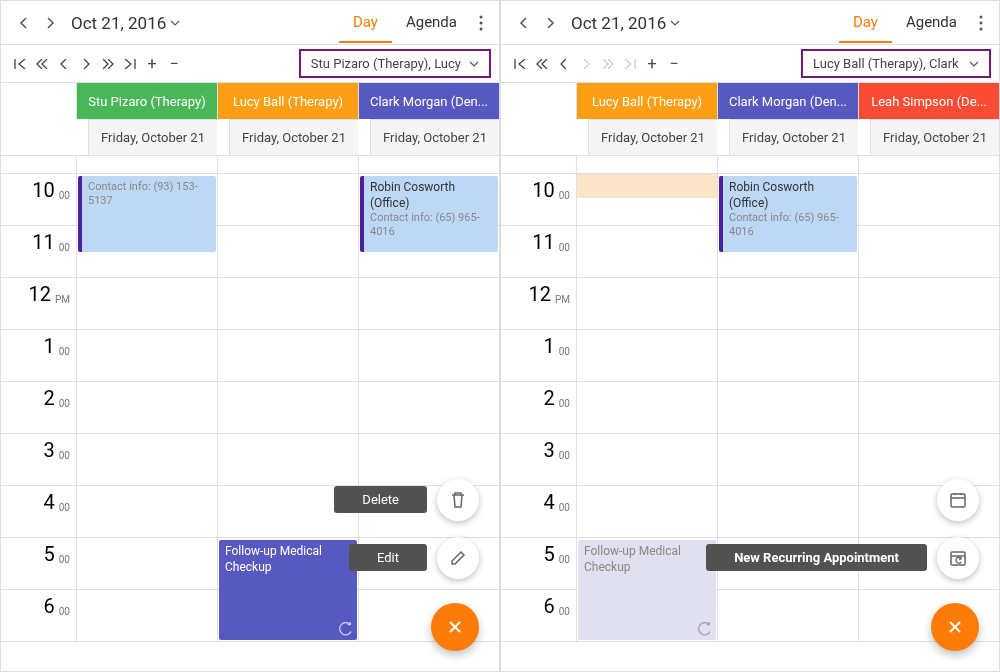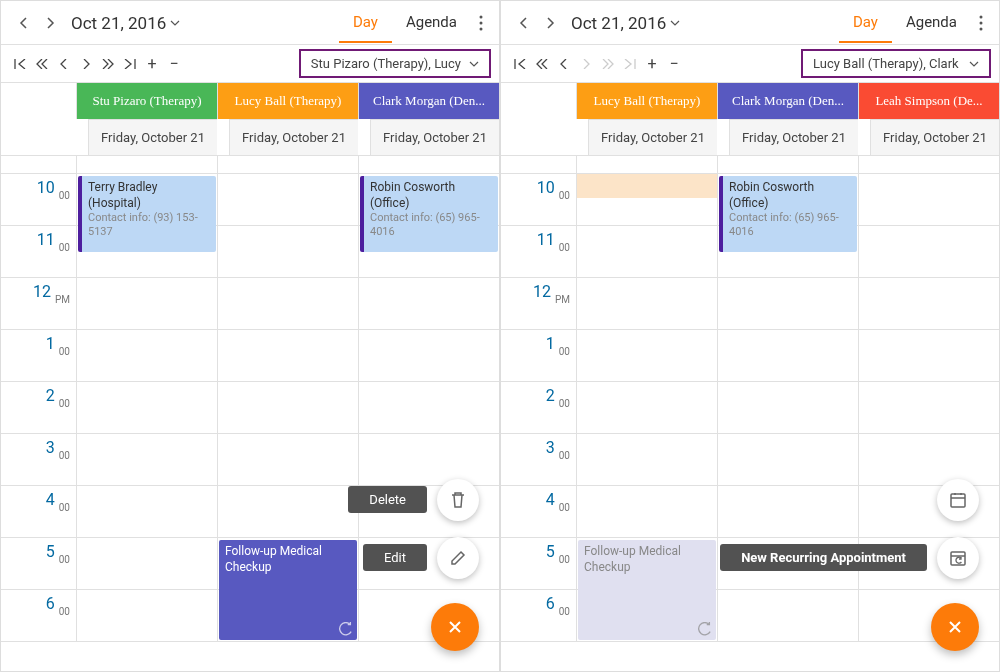--- a/index.html
+++ b/index.html
@@ -12,41 +12,41 @@
 .view-tab { padding: 10px 14px; font-size: 15px; color: #333; cursor: pointer; border-bottom: 2px solid transparent; }
 .view-tab.active { color: #fd7b09; border-bottom-color: #fd7b09; }
 .menu-dots { padding: 0 8px; color: #555; cursor: pointer; }
 .toolbar { display: flex; align-items: center; height: 38px; border-bottom: 1px solid #e0e0e0; padding: 0 8px; }
 .tb-btn { width: 22px; height: 22px; display: flex; align-items: center; justify-content: center; color: #444; cursor: pointer; font-size: 12px; }
 .tb-btn.disabled { color: #ccc; cursor: default; }
 .resource-select { margin-left: auto; border: 2px solid #701a75; padding: 5px 10px; font-size: 13px; color: #444; display: flex; align-items: center; gap: 8px; cursor: pointer; min-width: 190px; justify-content: space-between; }
 .grid-head { display: flex; border-bottom: 1px solid #e0e0e0; }
 .time-gutter { width: 75px; flex-shrink: 0; }
 .res-col { flex: 1; min-width: 0; }
-.res-name { height: 36px; display: flex; align-items: center; justify-content: center; color: #fff; font-size: 13px; padding: 0 6px; white-space: nowrap; overflow: hidden; text-overflow: ellipsis; border-left: 1px solid #e0e0e0; font-family: Liberation Serif, serif; }
+.res-name { height: 36px; display: flex; align-items: center; justify-content: center; color: #fff; font-size: 13px; padding: 0 6px; white-space: nowrap; overflow: hidden; text-overflow: ellipsis; border-left: 1px solid #e0e0e0; }
 .green { background: #49b757; }
 .orange { background: #fd9e14; }
 .purple { background: #5859c0; }
 .red { background: #fa4b33; }
 .date-row { height: 36px; display: flex; align-items: center; justify-content: center; font-size: 13px; color: #444; border-left: 1px solid #e0e0e0; border-top: 1px solid #e0e0e0; background: #f5f5f5; margin-left: 12px; }
 .grid-body { flex: 1; overflow: hidden; position: relative; }
 .time-rows { position: absolute; top: 0; left: 0; right: 0; }
 .time-row { display: flex; height: 52px; border-bottom: 1px solid #e0e0e0; }
 .time-row .time-gutter { display: flex; align-items: flex-start; justify-content: flex-end; padding: 4px 6px 0 0; gap: 4px; }
-.hour { font-size: 16px; color: #0369a1; }
+.hour { font-size: 20px; color: #000000; }
 .minute { font-size: 10px; color: #777; margin-top: 12px; }
 .cell { flex: 1; border-left: 1px solid #e0e0e0; position: relative; }
 .appt { position: absolute; left: 1px; right: 1px; border-radius: 2px; padding: 4px 6px; overflow: hidden; font-size: 12px; line-height: 1.3; }
 .appt-blue { background: #bdd8f5; border-left: 4px solid #4d1e9e; color: #333; }
 .appt-blue .sub { color: #888; font-size: 11px; }
 .appt-solid-purple { background: #5859c0; color: #fff; }
 .appt-faded { background: #e0e0f0; color: #888; }
 .fab { position: absolute; right: 20px; bottom: 20px; width: 48px; height: 48px; border-radius: 50%; background: #fd7b09; color: #fff; display: flex; align-items: center; justify-content: center; box-shadow: 0 4px 8px rgba(0,0,0,0.25); cursor: pointer; font-size: 22px; }
 .action-btn { position: absolute; width: 42px; height: 42px; border-radius: 50%; background: #fff; box-shadow: 0 2px 6px rgba(0,0,0,0.25); display: flex; align-items: center; justify-content: center; color: #555; cursor: pointer; }
-.tooltip { position: absolute; background: #525252; color: #fff; padding: 6px 21px; font-size: 13px; border-radius: 3px; white-space: nowrap; }
+.tooltip { position: absolute; background: #525252; color: #fff; padding: 6px 28px; font-size: 13px; border-radius: 3px; white-space: nowrap; }
 .recur-icon { position: absolute; right: 4px; bottom: 4px; color: #fff; opacity: 0.7; }
 .hilite { background: #fce4c8; }
 .allday-row { height: 18px; border-bottom: 1px solid #e0e0e0; display: flex; }
 .allday-row .cell { border-left: 1px solid #e0e0e0; flex: 1; }
 svg { display: block; }
 </style>
 </head>
 <body>
 
 <div class="panel">
@@ -141,21 +141,20 @@
   </div>
   <div class="grid-body">
     <div class="time-rows">
       <div class="time-row">
           <div class="time-gutter">
             <span class="hour">10</span>
             <span class="minute">00</span>
           </div>
           <div class="cell" style="position:relative;">
             <div class="appt appt-blue" style="top:2px;height:76px;">
-              <div>Terry Bradley (Hospital)</div>
               <div class="sub">Contact info: (93) 153-5137</div>
             </div>
           </div>
           <div class="cell"></div>
           <div class="cell" style="position:relative;">
             <div class="appt appt-blue" style="top:2px;height:76px;">
               <div>Robin Cosworth (Office)</div>
               <div class="sub">Contact info: (65) 965-4016</div>
             </div>
           </div>

